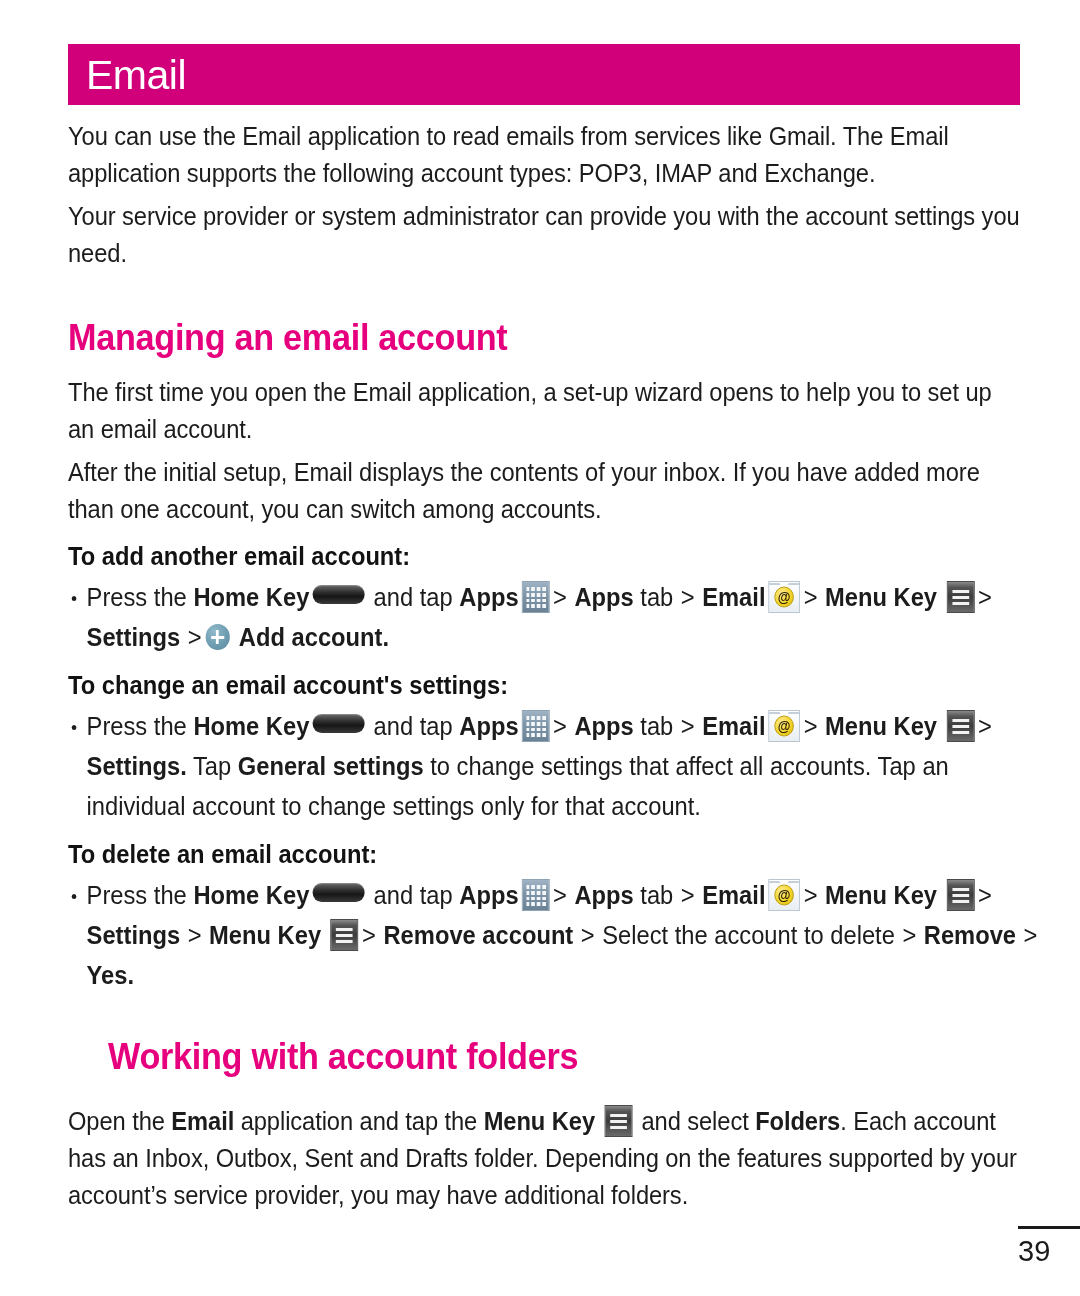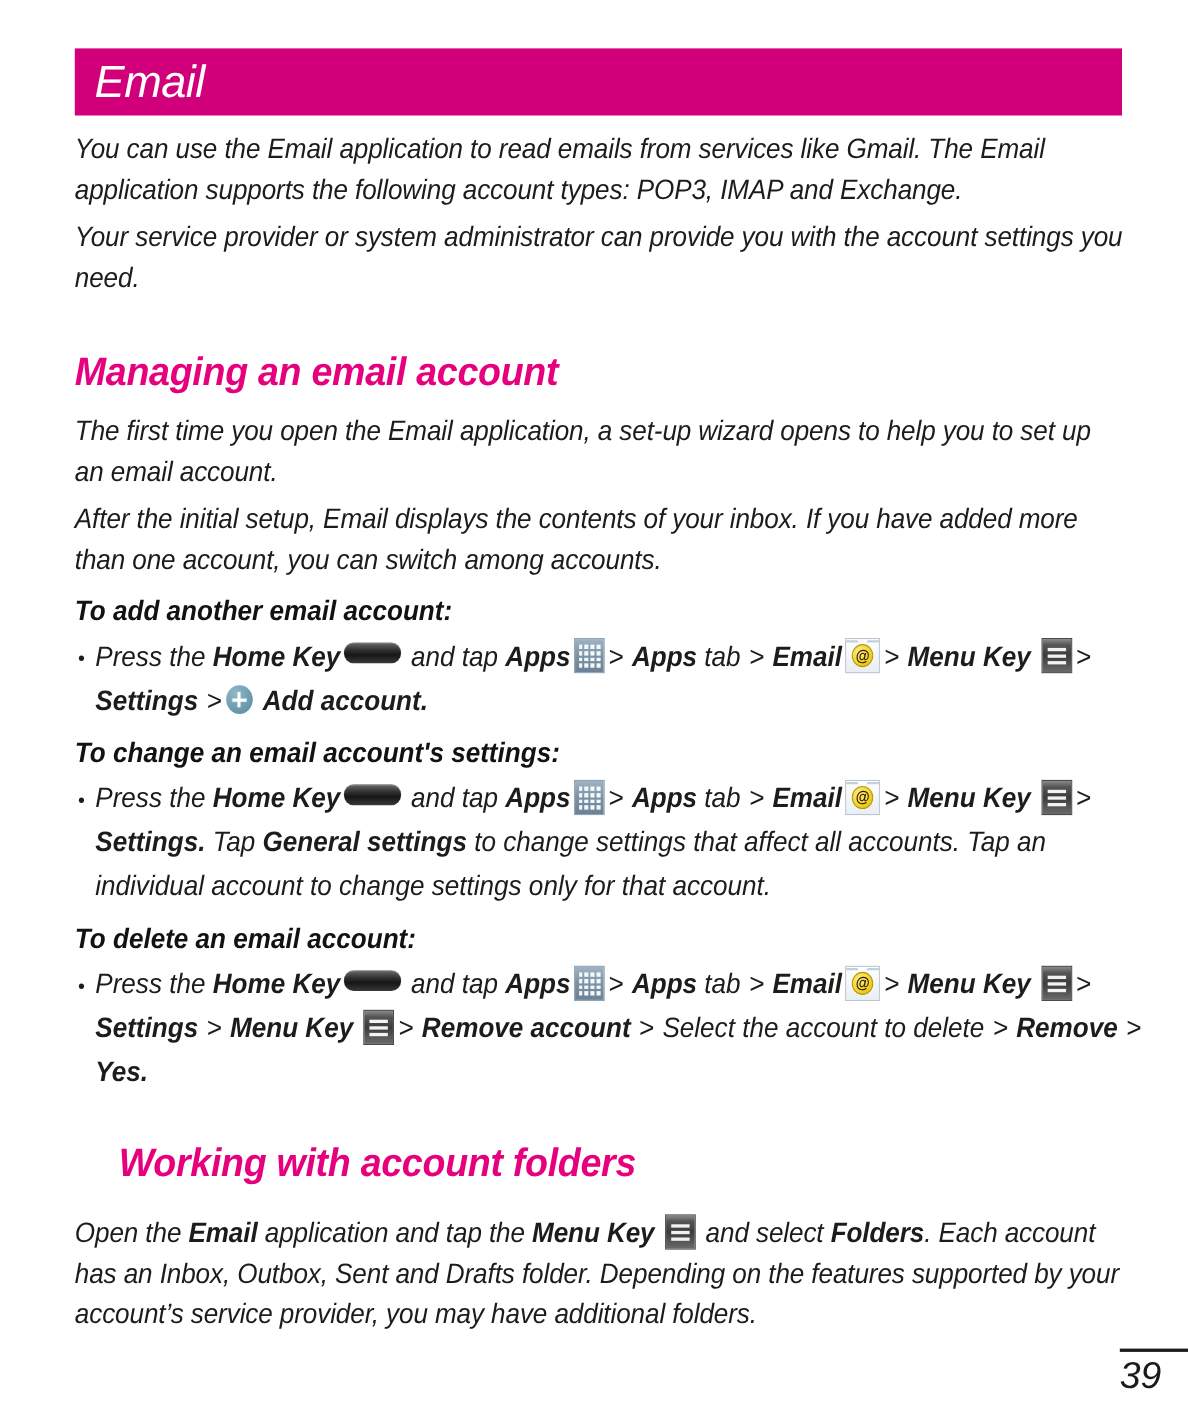--- a/index.html
+++ b/index.html
@@ -13,21 +13,20 @@
     font-family: "Liberation Sans", sans-serif;
     color: #1a1a1a;
     overflow: hidden;
     position: relative;
   }
   .page {
     position: relative;
     width: 1080px;
     height: 1296px;
     box-sizing: border-box;
-    font-style: italic;
   }
 
   
   .banner {
     position: absolute;
     left: 68px;
     top: 44px;
     width: 952px;
     height: 61px;
     background: #D1007A;
@@ -246,21 +245,21 @@
     width: 62px;
     height: 3px;
     background: #1a1a1a;
   }
   .page-num {
     position: absolute;
     left: 1018px;
     top: 1232px;
     width: 48px;
     text-align: left;
-    font-size: 34px;
+    font-size: 29px;
     line-height: 38px;
     color: #1a1a1a;
     font-family: "Liberation Sans", sans-serif;
   }
 </style>
 </head>
 <body>
 
 <div class="page">
 

